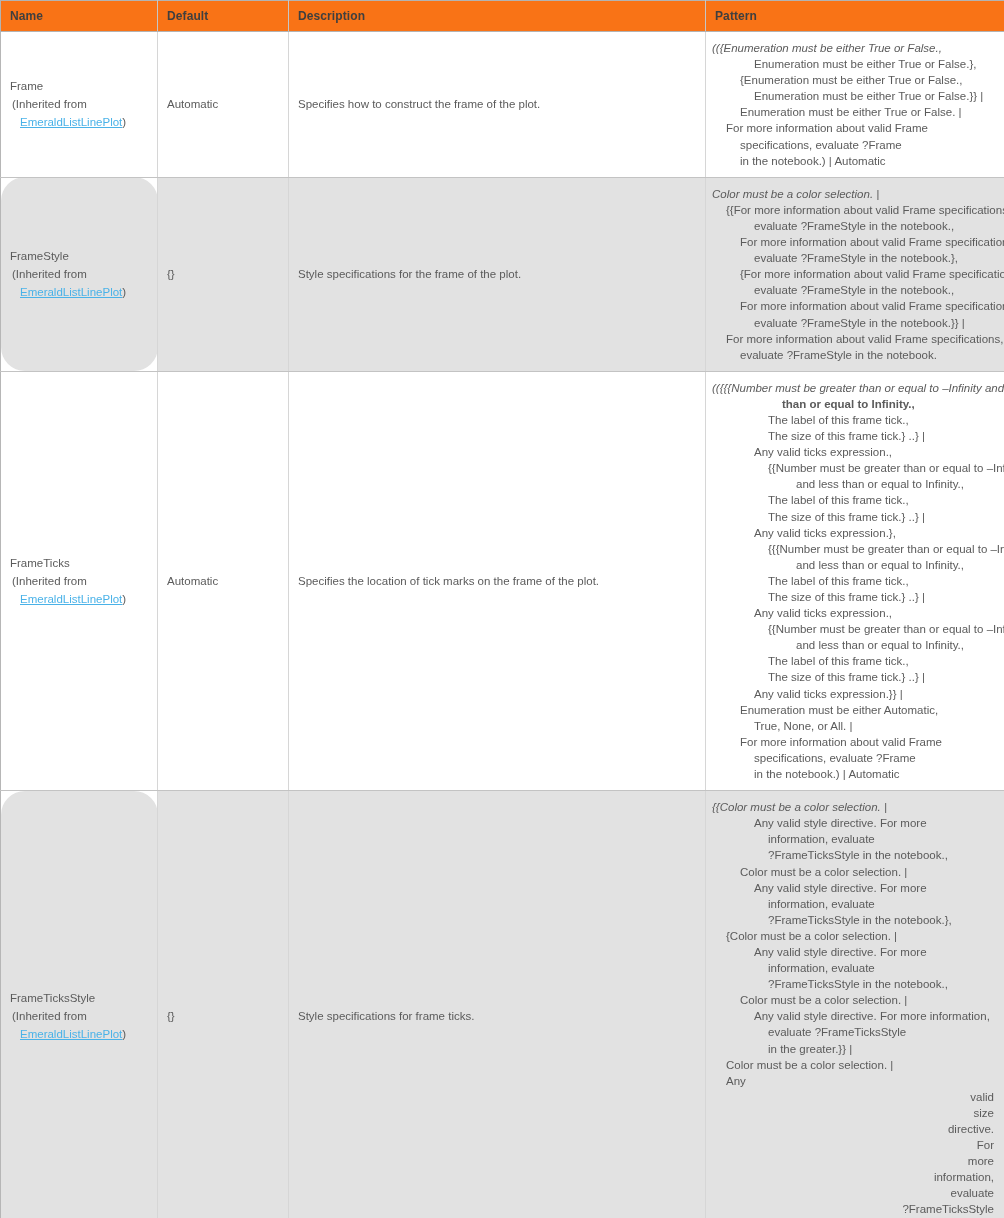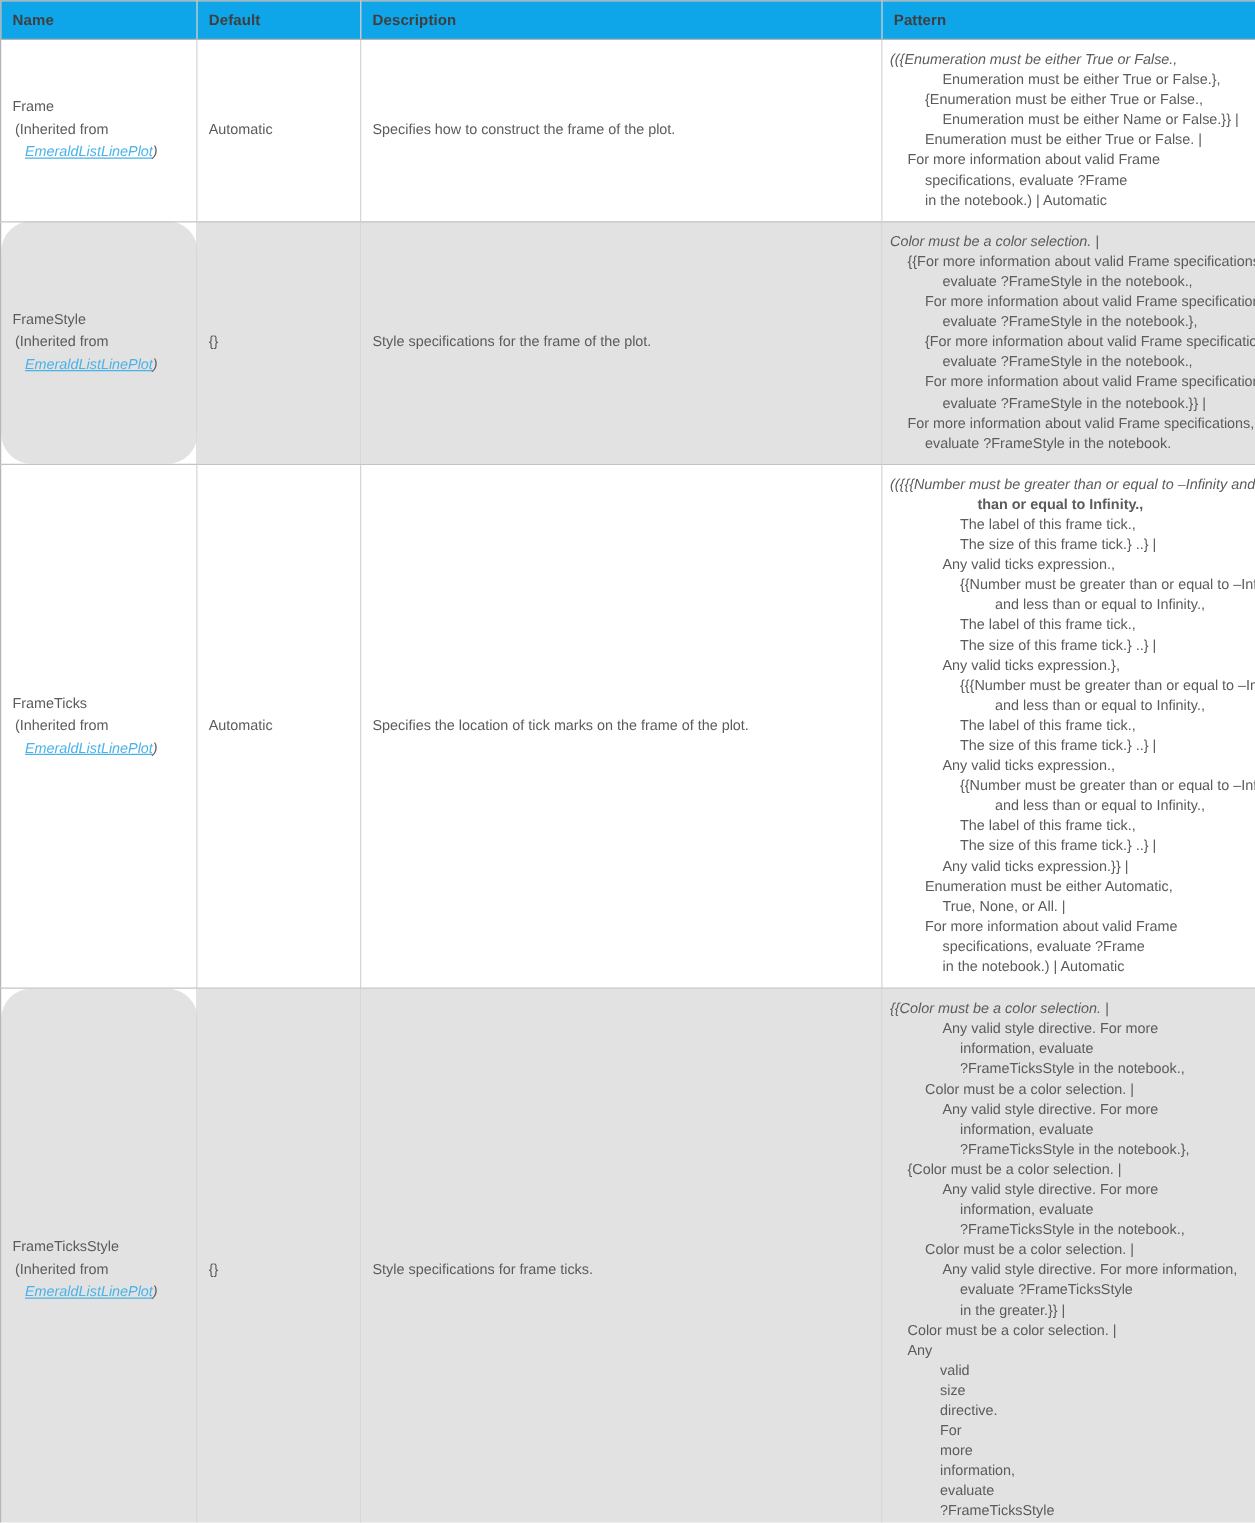--- a/index.html
+++ b/index.html
@@ -25,21 +25,21 @@
     border-collapse: collapse;
     table-layout: fixed;
     font-size: 11.5px;
   }
   table.opt-table col.c-name    { width: 157px; }
   table.opt-table col.c-default { width: 131px; }
   table.opt-table col.c-desc    { width: 417px; }
   table.opt-table col.c-pattern { width: 299px; }
 
   thead th {
-    background: #0ea5e9;
+    background: #f97316;
     border-top: 1px solid #b3b3b3;
     border-bottom: 1px solid #b3b3b3;
     border-right: 1px solid #c6c6c6;
     color: #3f3f3f;
     font-weight: bold;
     font-size: 12px;
     text-align: left;
     padding: 7px 0 7px 9px;
     height: 16px;
     vertical-align: middle;
@@ -66,21 +66,20 @@
     line-height: 1.58;
   }
   .name-title { display: block; }
   .name-inherit {
     display: block;
     padding-left: 2px;
   }
   .name-inherit-2 {
     display: block;
     padding-left: 10px;
-    font-style: italic;
   }
   .link {
     color: #4ab2e8;
   }
   
   .default-wrap {
     padding: 0 9px;
   }
   
   .desc-wrap {
@@ -97,21 +96,21 @@
     white-space: nowrap;
   }
   
   .i0 { padding-left: 0px; font-style: italic; }
   .i1 { padding-left: 14px; }
   .i2 { padding-left: 28px; }
   .i3 { padding-left: 42px; }
   .i4 { padding-left: 56px; }
   .i5 { padding-left: 70px; font-weight: bold; }
   .i6 { padding-left: 84px; }
-  .i7 { padding-left: 40px; }
+  .i7 { padding-left: 40px; text-align: right; }
 </style>
 </head>
 <body>
 
 <div id="page">
   <table class="opt-table">
     <colgroup>
       <col class="c-name">
         <col class="c-default">
         <col class="c-desc">
@@ -138,21 +137,21 @@
             <div class="default-wrap">Automatic</div>
           </td>
           <td>
             <div class="desc-wrap">Specifies how to construct the frame of the plot.</div>
           </td>
           <td class="pattern-cell">
             <div class="pattern-wrap">
               <span class="pl i0">(({Enumeration must be either True or False.,</span>
               <span class="pl i3">Enumeration must be either True or False.},</span>
               <span class="pl i2">{Enumeration must be either True or False.,</span>
-              <span class="pl i3">Enumeration must be either Name or False.}} |</span>
+              <span class="pl i3">Enumeration must be either True or False.}} |</span>
               <span class="pl i2">Enumeration must be either True or False.  |</span>
               <span class="pl i1">For more information about valid Frame</span>
               <span class="pl i2">specifications, evaluate ?Frame</span>
               <span class="pl i2">in the notebook.) | Automatic</span>
             </div>
           </td>
         </tr>
         <tr class="row-even">
           <td>
             <div class="name-wrap">

